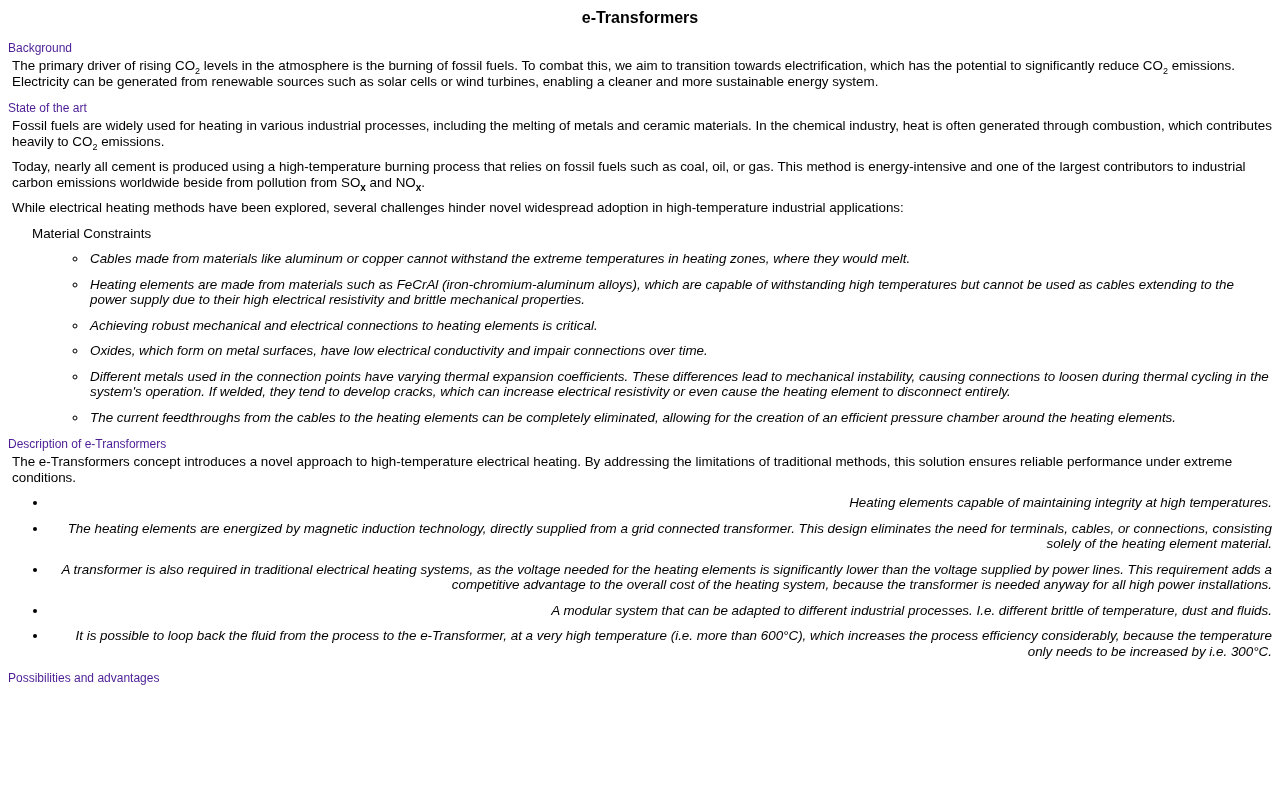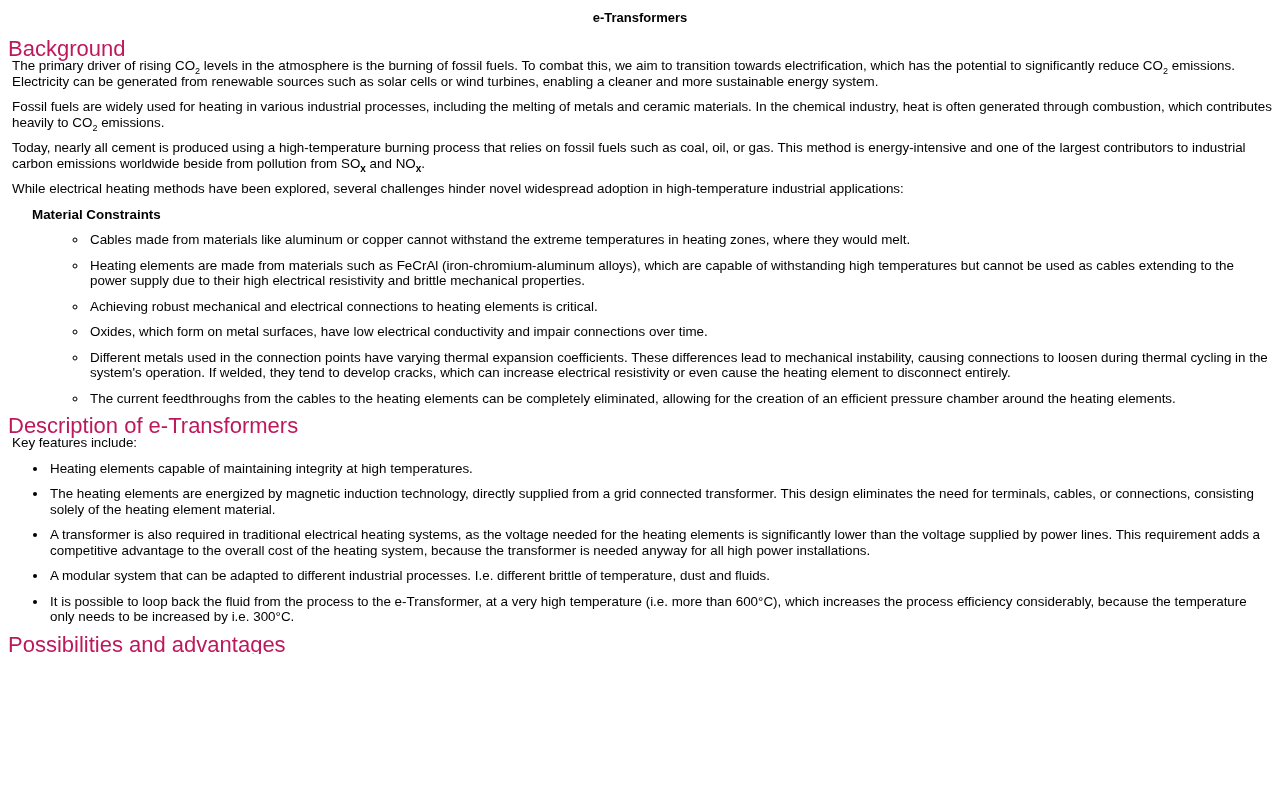--- a/index.html
+++ b/index.html
@@ -8,49 +8,51 @@
   }
   body {
     margin: 8px;
     width: 1264px;
     font-family: "Liberation Sans", sans-serif;
     font-size: 13.4px;
     line-height: 15.5px;
   }
   .doc-title {
     text-align: center;
-    font-size: 13px;
+    font-size: 16px;
     line-height: 19px;
     font-weight: 700;
     margin: 0 0 12px 0;
   }
   .sec-heading {
-    color: #be185d;
-    font-size: 22px;
+    color: #4c1d95;
+    font-size: 12px;
     line-height: 19px;
     font-weight: 400;
     margin: 10px 0 0 0;
   }
   p {
     margin: 0 0 10px 4px;
   }
   .bold-label {
-    font-weight: 700;
+    font-weight: 400;
     margin: 1px 0 10px 24px;
   }
   ul {
     margin: 0 0 10px 0;
+    font-style: italic;
   }
   ul.circle-list {
     list-style-type: circle;
     padding-left: 80px;
   }
   ul.disc-list {
     list-style-type: disc;
     padding-left: 40px;
+    text-align: right;
   }
   li {
     margin: 0 0 10px 0;
     padding-left: 2px;
   }
   sub {
     font-size: 9px;
     line-height: 0;
   }
   sub.b {
@@ -61,41 +63,42 @@
 </head>
 <body>
 
 <div>
 
   <div class="doc-title">e-Transformers</div>
 
   <div class="sec-heading">Background</div>
   <p>The primary driver of rising CO<sub>2</sub> levels in the atmosphere is the burning of fossil fuels. To combat this, we aim to transition towards electrification, which has the potential to significantly reduce CO<sub>2</sub> emissions. Electricity can be generated from renewable sources such as solar cells or wind turbines, enabling a cleaner and more sustainable energy system.</p>
 
+  <div class="sec-heading">State of the art</div>
   <p>Fossil fuels are widely used for heating in various industrial processes, including the melting of metals and ceramic materials. In the chemical industry, heat is often generated through combustion, which contributes heavily to CO<sub>2</sub> emissions.</p>
 
   <p>Today, nearly all cement is produced using a high-temperature burning process that relies on fossil fuels such as coal, oil, or gas. This method is energy-intensive and one of the largest contributors to industrial carbon emissions worldwide beside from pollution from SO<sub class="b">x</sub> and NO<sub class="b">x</sub>.</p>
 
   <p>While electrical heating methods have been explored, several challenges hinder novel widespread adoption in high-temperature industrial applications:</p>
 
   <div class="bold-label">Material Constraints</div>
   <ul class="circle-list">
       <li>Cables made from materials like aluminum or copper cannot withstand the extreme temperatures in heating zones, where they would melt.</li>
       <li>Heating elements are made from materials such as FeCrAl (iron-chromium-aluminum alloys), which are capable of withstanding high temperatures but cannot be used as cables extending to the power supply due to their high electrical resistivity and brittle mechanical properties.</li>
     </ul>
 
   <ul class="circle-list">
       <li>Achieving robust mechanical and electrical connections to heating elements is critical.</li>
       <li>Oxides, which form on metal surfaces, have low electrical conductivity and impair connections over time.</li>
       <li>Different metals used in the connection points have varying thermal expansion coefficients. These differences lead to mechanical instability, causing connections to loosen during thermal cycling in the system's operation. If welded, they tend to develop cracks, which can increase electrical resistivity or even cause the heating element to disconnect entirely.</li>
       <li>The current feedthroughs from the cables to the heating elements can be completely eliminated, allowing for the creation of an efficient pressure chamber around the heating elements.</li>
     </ul>
 
   <div class="sec-heading">Description of e-Transformers</div>
-  <p>Key features include:</p>
+  <p>The e-Transformers concept introduces a novel approach to high-temperature electrical heating. By addressing the limitations of traditional methods, this solution ensures reliable performance under extreme conditions.</p>
   <ul class="disc-list">
       <li>Heating elements capable of maintaining integrity at high temperatures.</li>
       <li>The heating elements are energized by magnetic induction technology, directly supplied from a grid connected transformer. This design eliminates the need for terminals, cables, or connections, consisting solely of the heating element material.</li>
       <li>A transformer is also required in traditional electrical heating systems, as the voltage needed for the heating elements is significantly lower than the voltage supplied by power lines. This requirement adds a competitive advantage to the overall cost of the heating system, because the transformer is needed anyway for all high power installations.</li>
       <li>A modular system that can be adapted to different industrial processes. I.e. different brittle of temperature, dust and fluids.</li>
       <li>It is possible to loop back the fluid from the process to the e-Transformer, at a very high temperature (i.e. more than 600°C), which increases the process efficiency considerably, because the temperature only needs to be increased by i.e. 300°C.</li>
     </ul>
 
   <div class="sec-heading">Possibilities and advantages</div>
 

